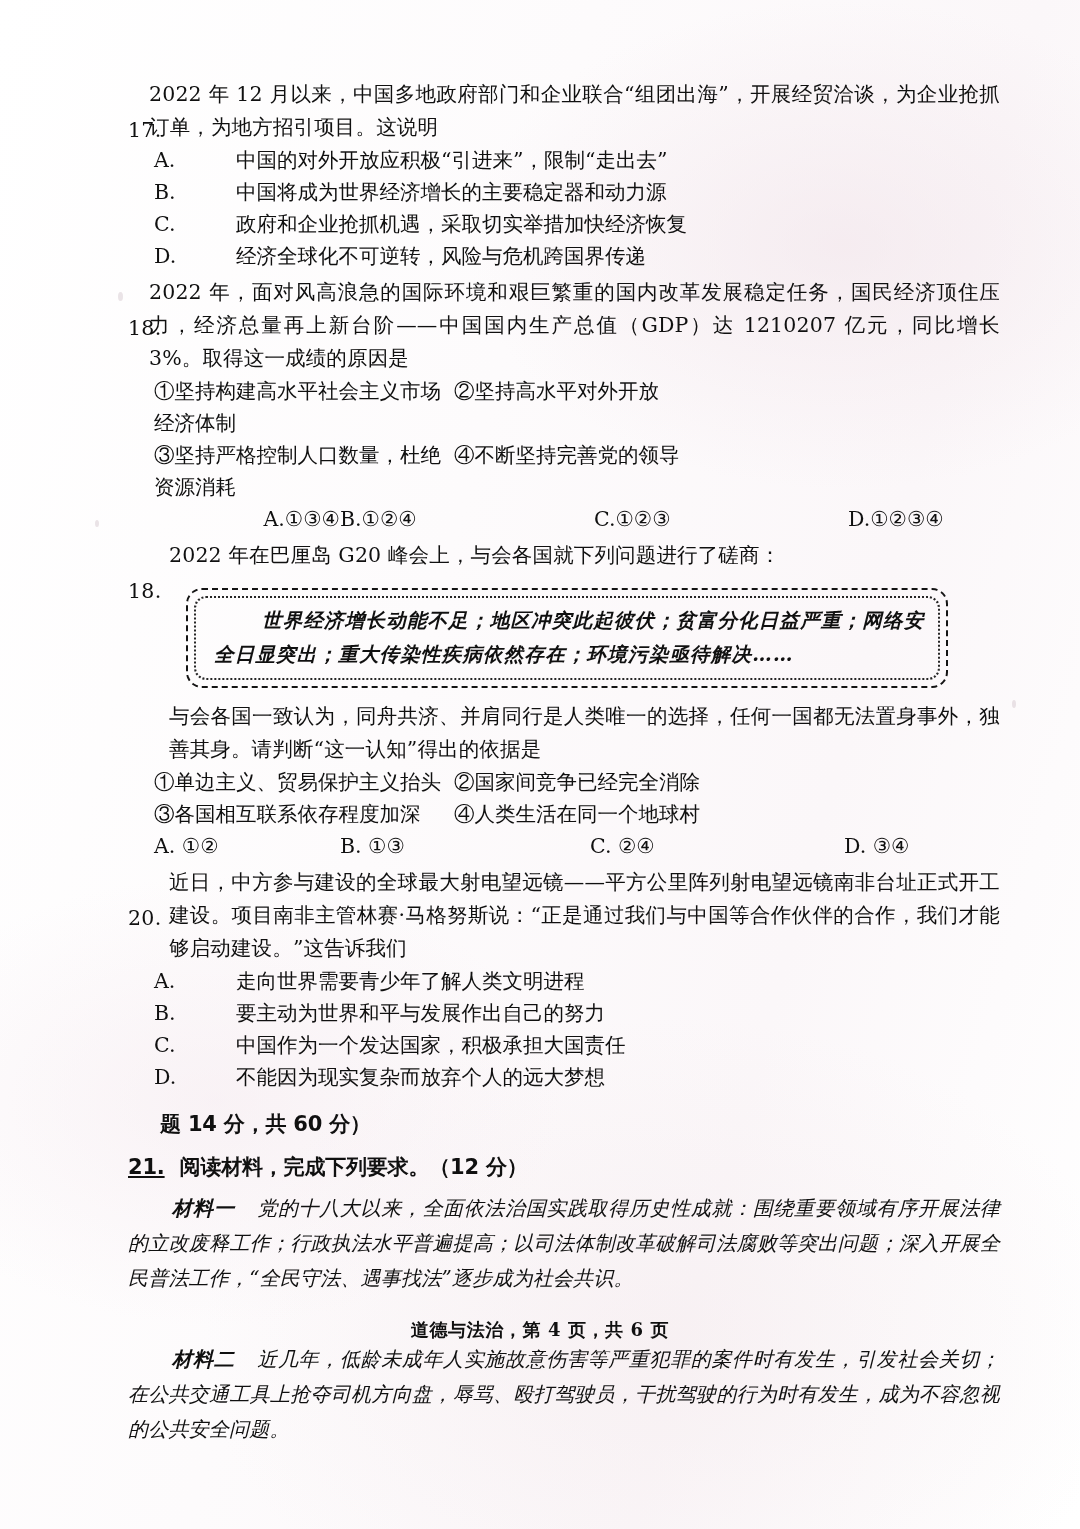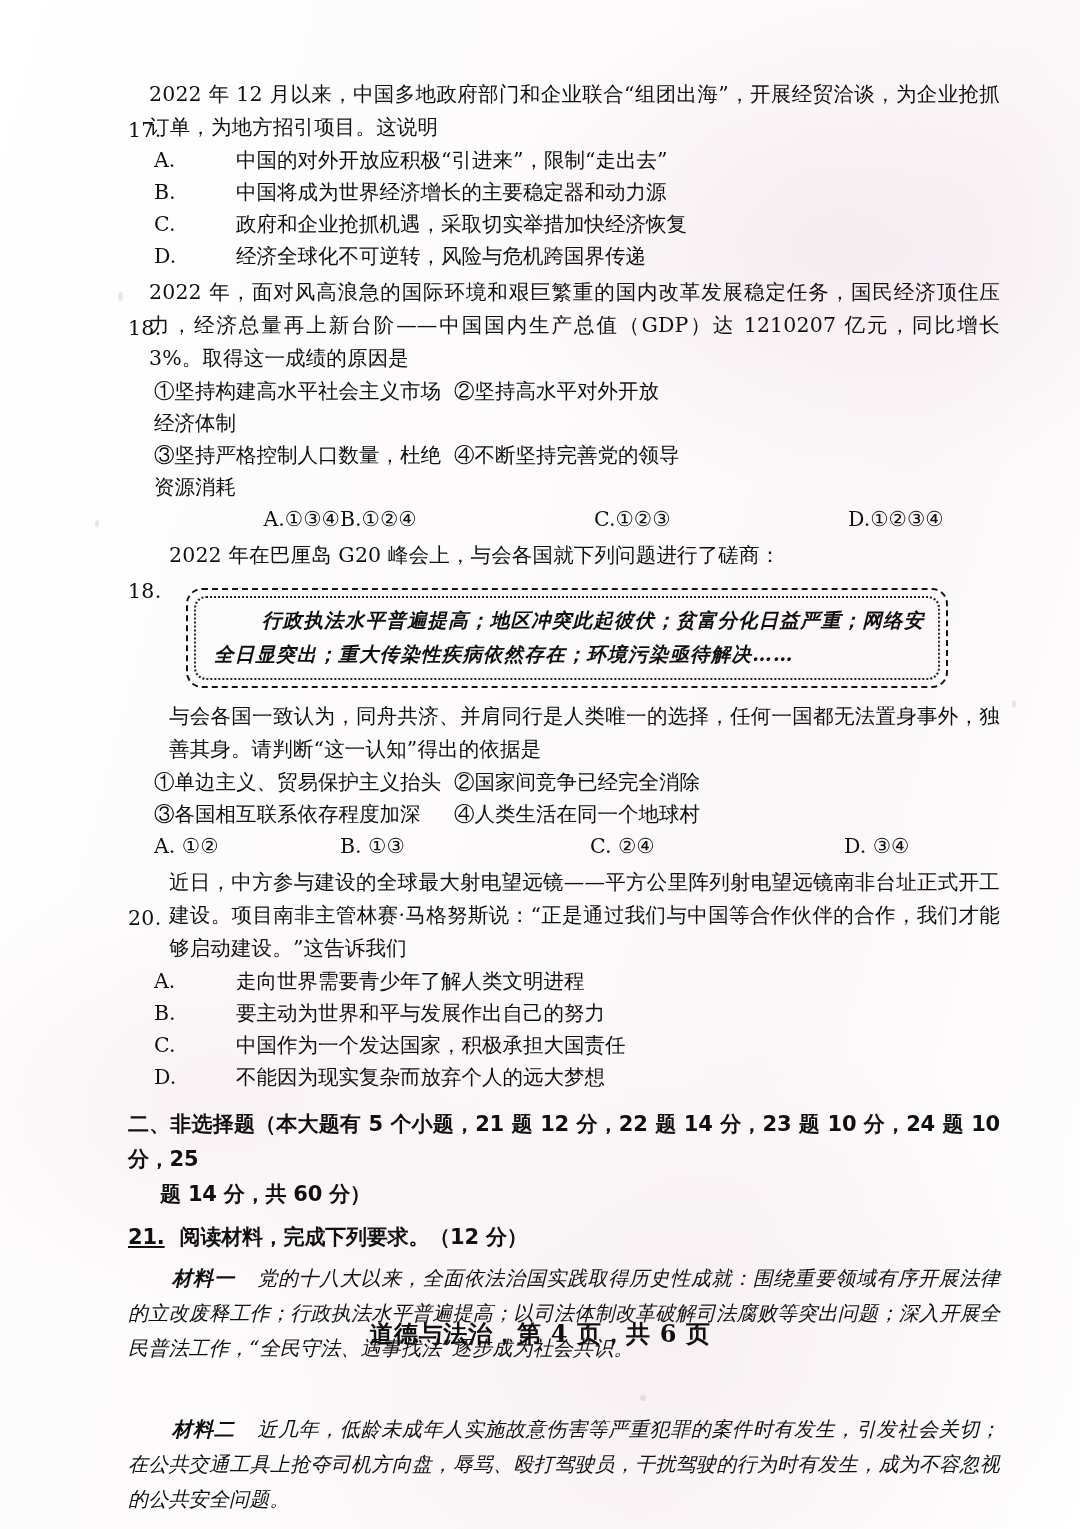--- a/index.html
+++ b/index.html
@@ -182,21 +182,21 @@
 
   .spacer-answer { height: 40px; }
 
   
   .footer {
     position: absolute;
     left: 0;
     right: 0;
     top: 1318px;
     text-align: center;
-    font-size: 24px;
+    font-size: 18px;
     font-weight: 700;
     letter-spacing: 0.6px;
     font-family: "DejaVu Serif", "Liberation Serif", serif;
   }
 
   
   .speck {
     position: absolute;
     border-radius: 50%;
     background: rgba(190,170,180,0.30);
@@ -253,21 +253,21 @@
         <span class="cell c3">C.①②③</span>
         <span class="cell c4">D.①②③④</span>
       </div>
     </div>
 
     <div class="q" style="margin-top:4px;">
       <div class="q-num">18.</div>
       <div class="q-body wide">2022 年在巴厘岛 G20 峰会上，与会各国就下列问题进行了磋商：</div>
 
       <div class="dashbox">
-        <div class="dbline first">行政执法水平普遍提高；地区冲突此起彼伏；贫富分化日益严重；网络安</div>
+        <div class="dbline first">世界经济增长动能不足；地区冲突此起彼伏；贫富分化日益严重；网络安</div>
         <div class="dbline">全日显突出；重大传染性疾病依然存在；环境污染亟待解决……</div>
       </div>
 
       <div class="q-body wide">与会各国一致认为，同舟共济、并肩同行是人类唯一的选择，任何一国都无法置身事外，独善其身。请判断“这一认知”得出的依据是</div>
 
       <div class="circ-row">
         <span class="circ-col-a">①单边主义、贸易保护主义抬头</span>
         <span class="circ-col-b">②国家间竞争已经完全消除</span>
       </div>
       <div class="circ-row">
@@ -297,21 +297,20 @@
         <span class="opt-letter">C.</span>
         <span class="opt-text">中国作为一个发达国家，积极承担大国责任</span>
       </div>
       <div class="opt-line">
         <span class="opt-letter">D.</span>
         <span class="opt-text">不能因为现实复杂而放弃个人的远大梦想</span>
       </div>
     </div>
 
     <div class="section-head">
-      <div>二、非选择题（本大题有 5 个小题，21 题 12 分，22 题 14 分，23 题 10 分，24 题 10 分，25</div>
       <div class="l2">题 14 分，共 60 分）</div>
     </div>
 
     <div class="q-head-bold" style="margin-top:8px;">
       <span class="hnum">21.</span><span>阅读材料，完成下列要求。（12 分）</span>
     </div>
 
     <div class="material">
       <b>材料一</b><span class="gap"></span><span>党的十八大以来，全面依法治国实践取得历史性成就：围绕重要领域有序开展法律的立改废释工作；行政执法水平普遍提高；以司法体制改革破解司法腐败等突出问题；深入开展全民普法工作，“全民守法、遇事找法”逐步成为社会共识。</span>
     </div>

